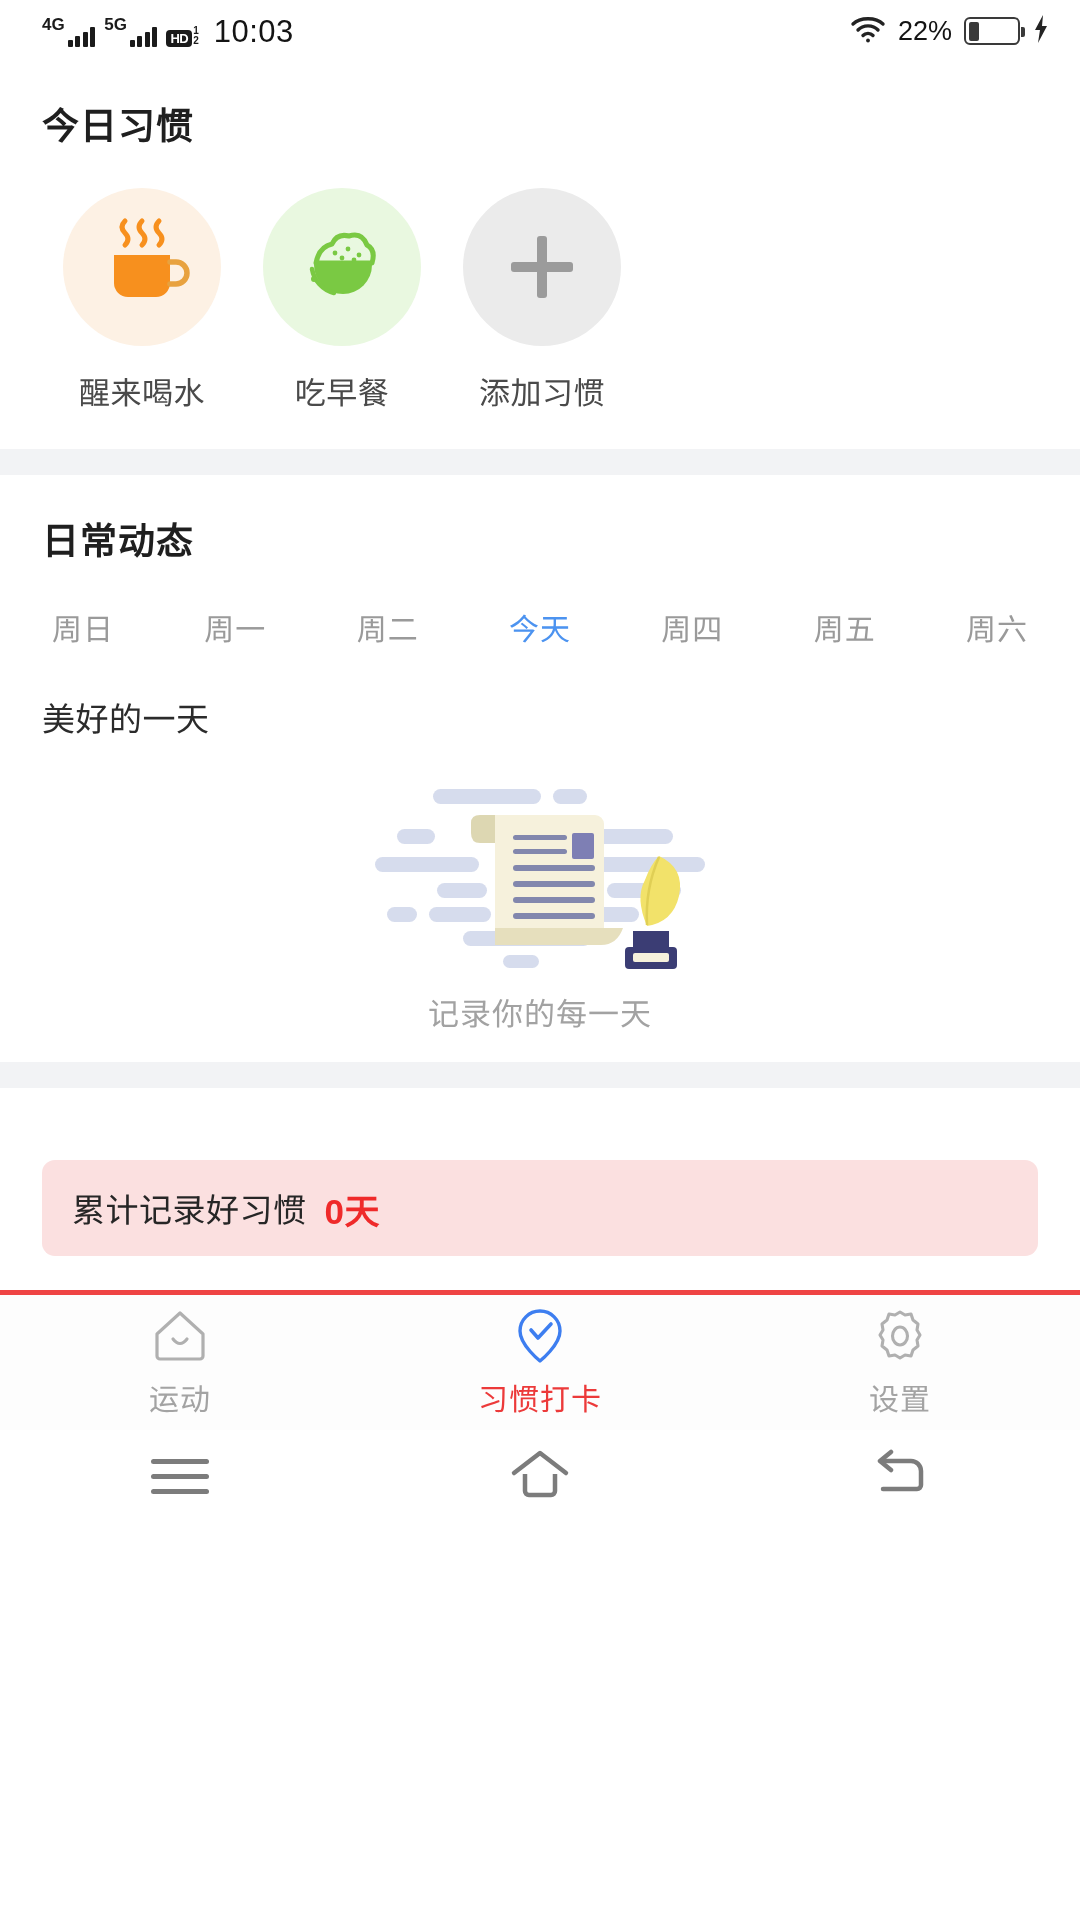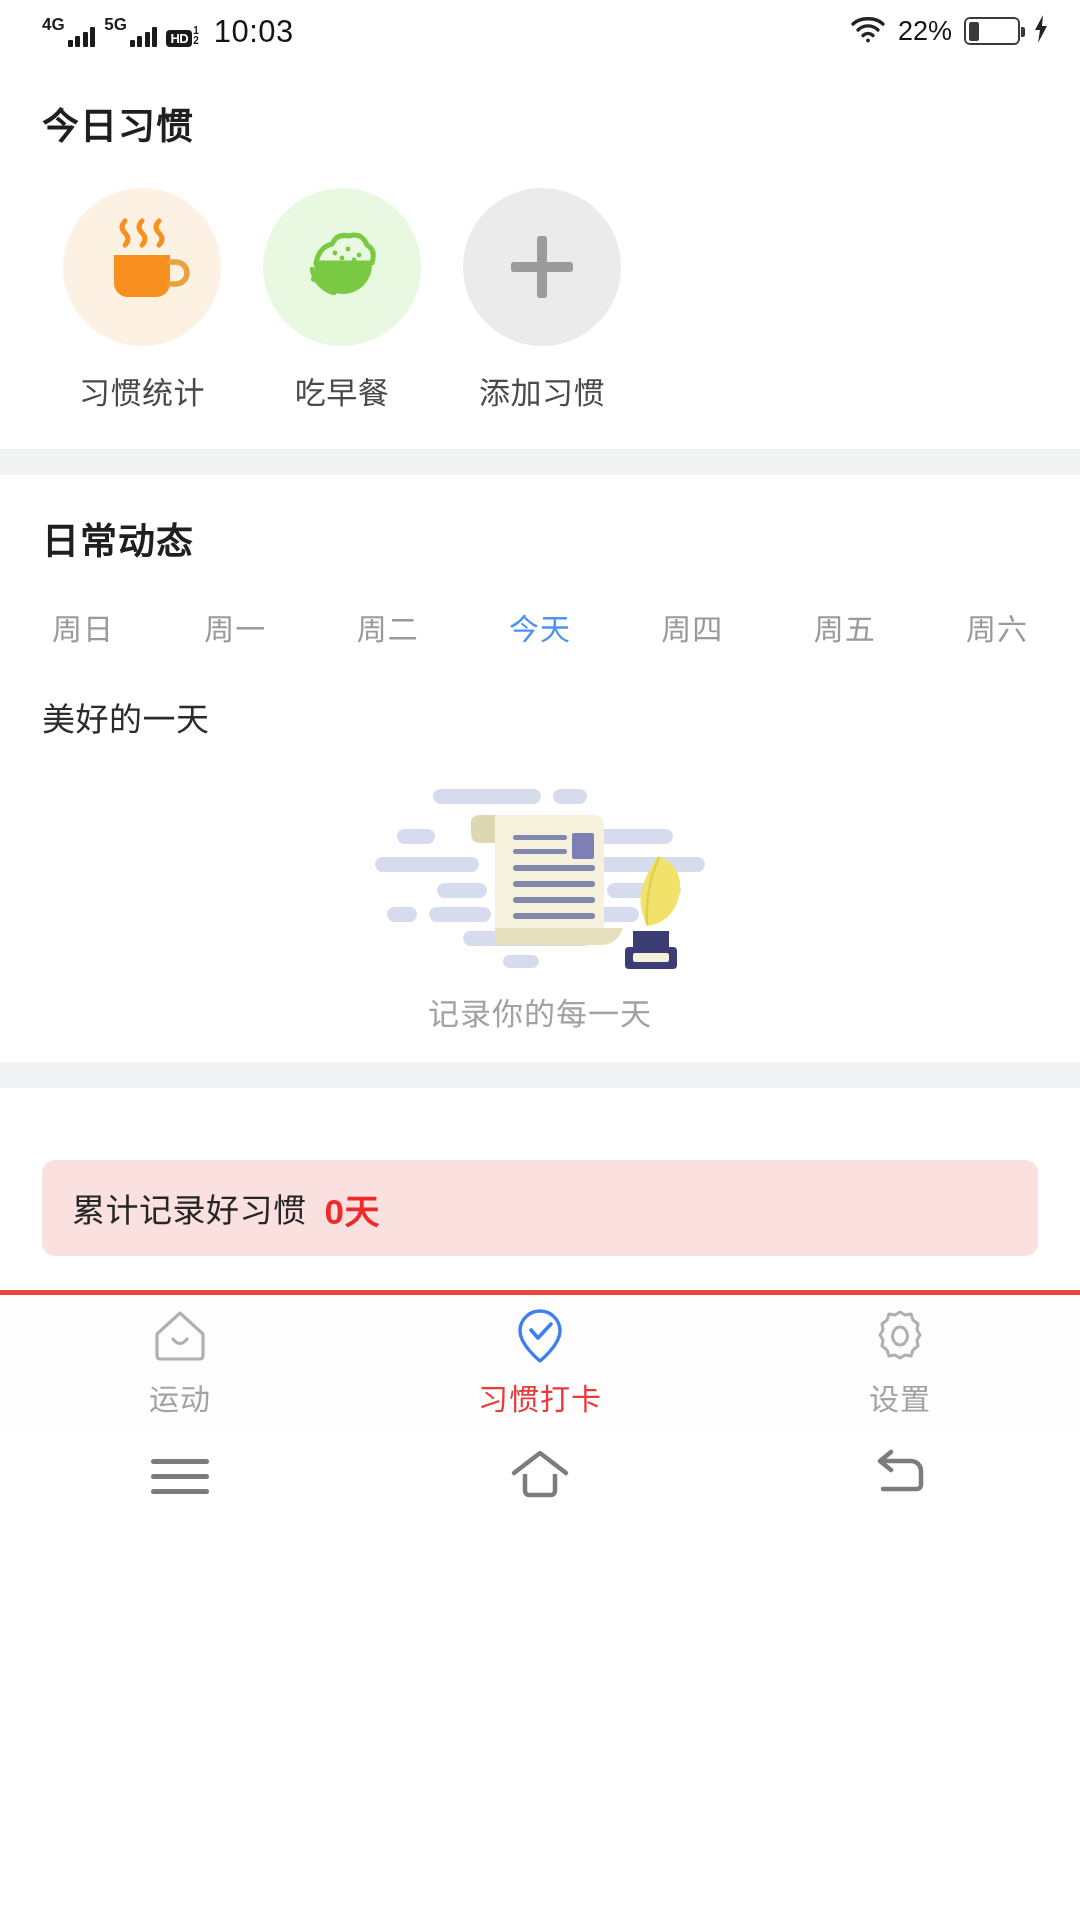--- a/index.html
+++ b/index.html
@@ -201,21 +201,21 @@
               <g stroke="#f7901e" stroke-width="5" fill="none" stroke-linecap="round">
                 <path d="M35 32 q6 -6 0 -12 q-6 -6 0 -12"></path>
                 <path d="M52 32 q6 -6 0 -12 q-6 -6 0 -12"></path>
                 <path d="M69 32 q6 -6 0 -12 q-6 -6 0 -12"></path>
               </g>
               <path d="M24 42 h56 v28 a14 14 0 0 1 -14 14 h-28 a14 14 0 0 1 -14 -14 Z" fill="#f7901e"></path>
               <path d="M80 49 h6 a11 11 0 0 1 0 22 h-6" stroke="#e8a23f" stroke-width="5.5" fill="none" stroke-linecap="round"></path>
             </svg>
           </span>
         </div>
-        <div class="habit-label">习惯统计</div>
+        <div class="habit-label">醒来喝水</div>
       </div>
 
       <div class="habit-item">
         <div class="habit-circle" id="circle-1" style="background: rgb(233, 248, 224);">
           <span>
             <svg width="104" height="104" viewBox="0 0 104 104">
               <path d="M26 50 q3 -16 16 -19 q5 -11 17 -8 q13 -4 18 9 q9 5 5 18 Z" fill="none" stroke="#7ac943" stroke-width="5" stroke-linejoin="round"></path>
               <g fill="#7ac943">
                 <circle cx="45" cy="40" r="2.4"></circle>
                   <circle cx="58" cy="36" r="2.4"></circle>

